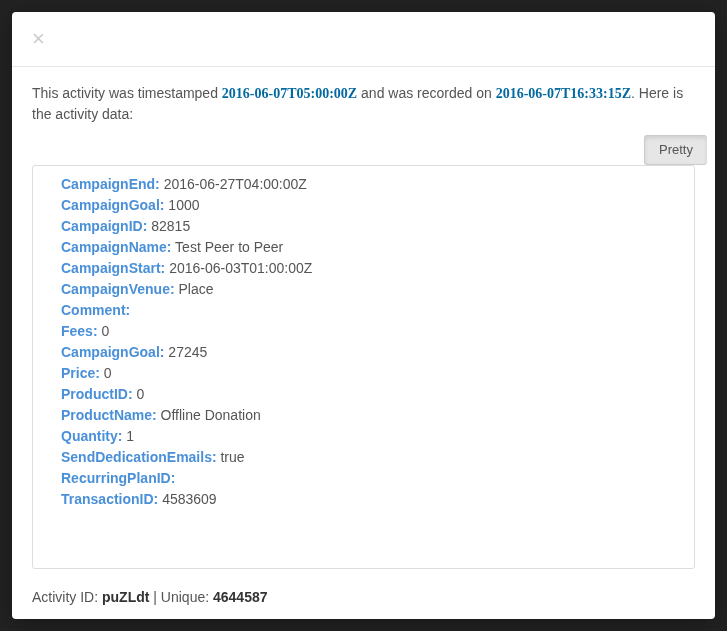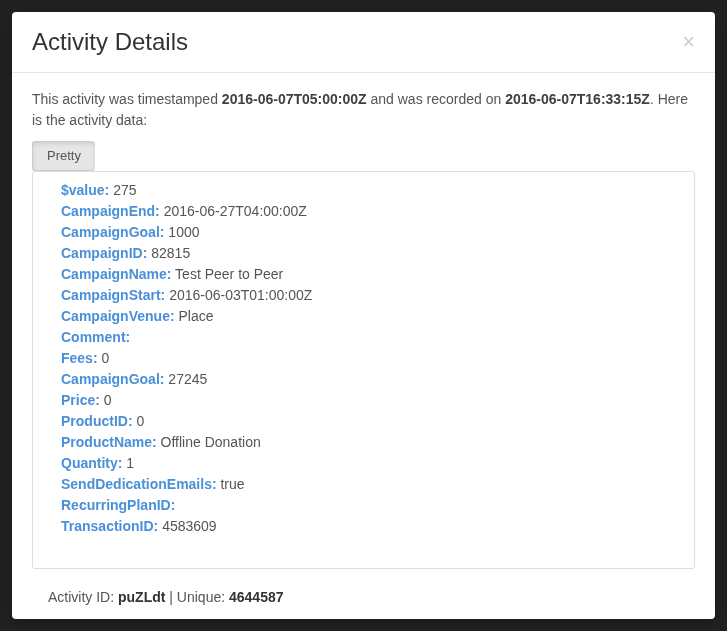--- a/index.html
+++ b/index.html
@@ -48,26 +48,27 @@
       padding: 16px 20px 10px 20px;
       flex: 0 0 auto;
     }
     .intro-text {
       font-size: 14px;
       color: #555;
       line-height: 1.5;
     }
     .intro-text strong {
       font-weight: 700;
-      color: #404040;
+      color: #0369a1;
+      font-family: Liberation Serif, serif;
     }
     .tabs {
-      padding: 0 31px 0 20px;
+      padding: 0 8px 0 20px;
       display: flex;
-      justify-content: flex-start;
+      justify-content: flex-end;
       gap: 0;
       flex: 0 0 auto;
     }
     .tab-btn {
       border: 1px solid #ccc;
       background: #fff;
       color: #555;
       padding: 5px 14px;
       font-size: 13px;
       cursor: pointer;
@@ -117,53 +118,51 @@
       color: #333;
     }
     .data-key {
       color: #4a90d9;
       font-weight: 600;
     }
     .data-val {
       color: #555;
     }
     .modal-footer {
-      padding: 10px 36px 14px;
+      padding: 10px 20px 14px;
       font-size: 14px;
       color: #555;
       border-top: none;
       flex: 0 0 auto;
     }
     .modal-footer strong {
       font-weight: 700;
       color: #333;
     }
   </style>
 </head>
 <body>
 
 <div class="modal">
   <div class="modal-header">
-    <h2 class="modal-title">Activity Details</h2>
     <button class="close-btn">×</button>
   </div>
 
   <div class="modal-body">
     <p class="intro-text">
       <span>This activity was timestamped </span><strong>2016-06-07T05:00:00Z</strong><span> and was recorded on </span><strong>2016-06-07T16:33:15Z</strong><span>. Here is the activity data:</span>
     </p>
   </div>
 
   <div class="tabs">
     <button class="tab-btn active">Pretty</button>
   </div>
 
   <div class="data-panel">
     <div class="data-scroll" id="data-scroll">
-        <div class="data-row"><span class="data-key">$value:</span> <span class="data-val">275</span></div>
         <div class="data-row"><span class="data-key">CampaignEnd:</span> <span class="data-val">2016-06-27T04:00:00Z</span></div>
         <div class="data-row"><span class="data-key">CampaignGoal:</span> <span class="data-val">1000</span></div>
         <div class="data-row"><span class="data-key">CampaignID:</span> <span class="data-val">82815</span></div>
         <div class="data-row"><span class="data-key">CampaignName:</span> <span class="data-val">Test Peer to Peer</span></div>
         <div class="data-row"><span class="data-key">CampaignStart:</span> <span class="data-val">2016-06-03T01:00:00Z</span></div>
         <div class="data-row"><span class="data-key">CampaignVenue:</span> <span class="data-val">Place</span></div>
         <div class="data-row"><span class="data-key">Comment:</span> <span class="data-val"></span></div>
         <div class="data-row"><span class="data-key">Fees:</span> <span class="data-val">0</span></div>
         <div class="data-row"><span class="data-key">CampaignGoal:</span> <span class="data-val">27245</span></div>
         <div class="data-row"><span class="data-key">Price:</span> <span class="data-val">0</span></div>

